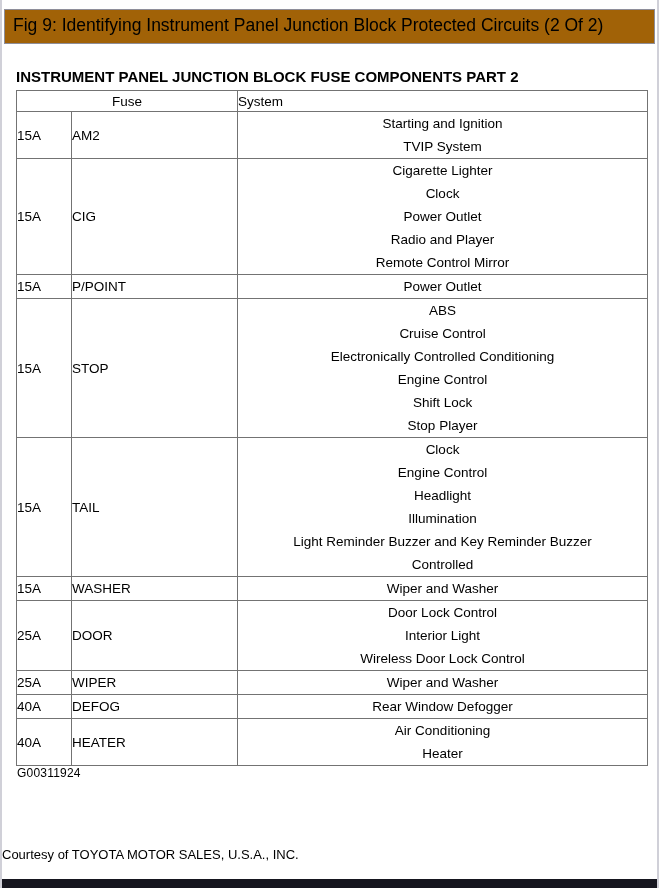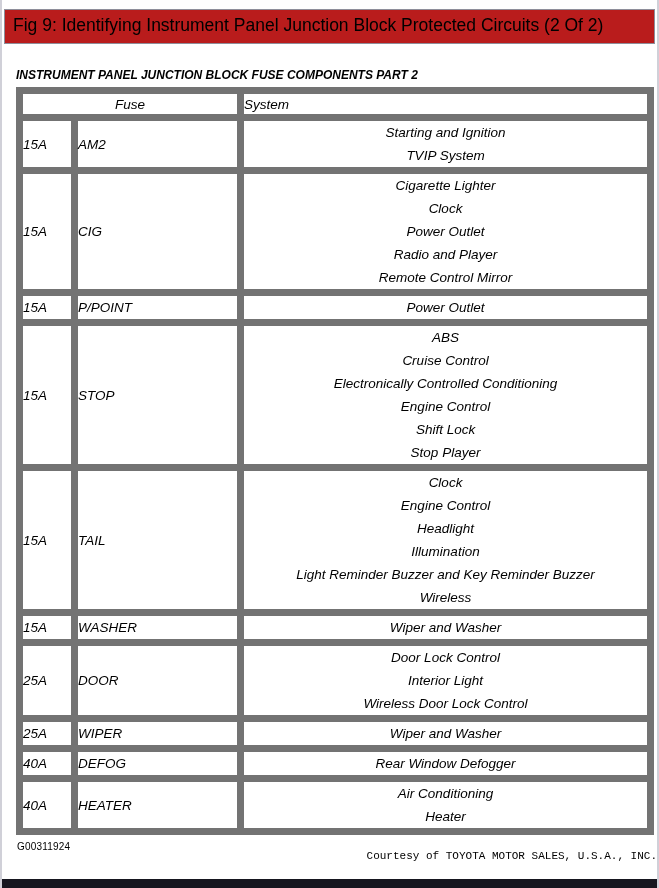--- a/index.html
+++ b/index.html
@@ -16,43 +16,41 @@
     box-sizing: border-box;
     background: #ffffff;
     border-left: 2px solid #d0d0d8;
     border-right: 2px solid #d0d0d8;
     overflow: hidden;
   }
   .title-bar {
     margin: 9px 2px 0 2px;
     box-sizing: border-box;
     border: 1px solid #8e8e9a;
-    background: #b91c1c;
+    background: #a16207;
     padding: 4px 8px 6px 8px;
     font-size: 17.5px;
     line-height: 1.32;
   }
   .caption {
     margin: 24px 0 5px 14px;
-    font-size: 12px;
+    font-size: 15px;
     font-weight: bold;
-    font-style: italic;
   }
   table.fuse-table {
     margin-left: 14px;
     width: 631px;
     border-collapse: collapse;
     table-layout: fixed;
     font-size: 13.5px;
   }
   table.fuse-table th,
   table.fuse-table td {
-    border: 7px solid #737373;
+    border: 1px solid #737373;
     padding: 0;
-    font-style: italic;
   }
   col.c-amp  { width: 55px; }
   col.c-fuse { width: 166px; }
   col.c-sys  { width: 410px; }
   th.h-fuse {
     font-weight: normal;
     text-align: center;
     height: 20px;
   }
   th.h-sys {
@@ -66,32 +64,31 @@
     vertical-align: middle;
     padding-left: 7px;
   }
   td.systems { padding: 1px 0; text-align: center; }
   .system-line {
     padding: 2px 7px;
     line-height: 19px;
     white-space: nowrap;
   }
   .figure-code {
-    margin: 6px 0 0 15px;
-    font-size: 10px;
+    margin: 0 0 0 15px;
+    font-size: 12px;
     letter-spacing: 0.2px;
   }
   .courtesy {
     position: absolute;
     left: 0;
     right: 0;
     bottom: 26px;
-    text-align: right;
-    font-size: 11px;
-    font-family: Liberation Mono, monospace;
+    text-align: left;
+    font-size: 13px;
   }
   .bottom-bar {
     position: absolute;
     left: -2px;
     right: -2px;
     bottom: 0;
     height: 9px;
     background: #16161f;
   }
 </style>
@@ -159,21 +156,21 @@
         </tr>
         <tr>
           <td class="amp">15A</td>
           <td class="fuse">TAIL</td>
           <td class="systems">
             <div class="system-line">Clock</div>
             <div class="system-line">Engine Control</div>
             <div class="system-line">Headlight</div>
             <div class="system-line">Illumination</div>
             <div class="system-line">Light Reminder Buzzer and Key Reminder Buzzer</div>
-            <div class="system-line">Wireless</div>
+            <div class="system-line">Controlled</div>
           </td>
         </tr>
         <tr>
           <td class="amp">15A</td>
           <td class="fuse">WASHER</td>
           <td class="systems">
             <div class="system-line">Wiper and Washer</div>
           </td>
         </tr>
         <tr>

